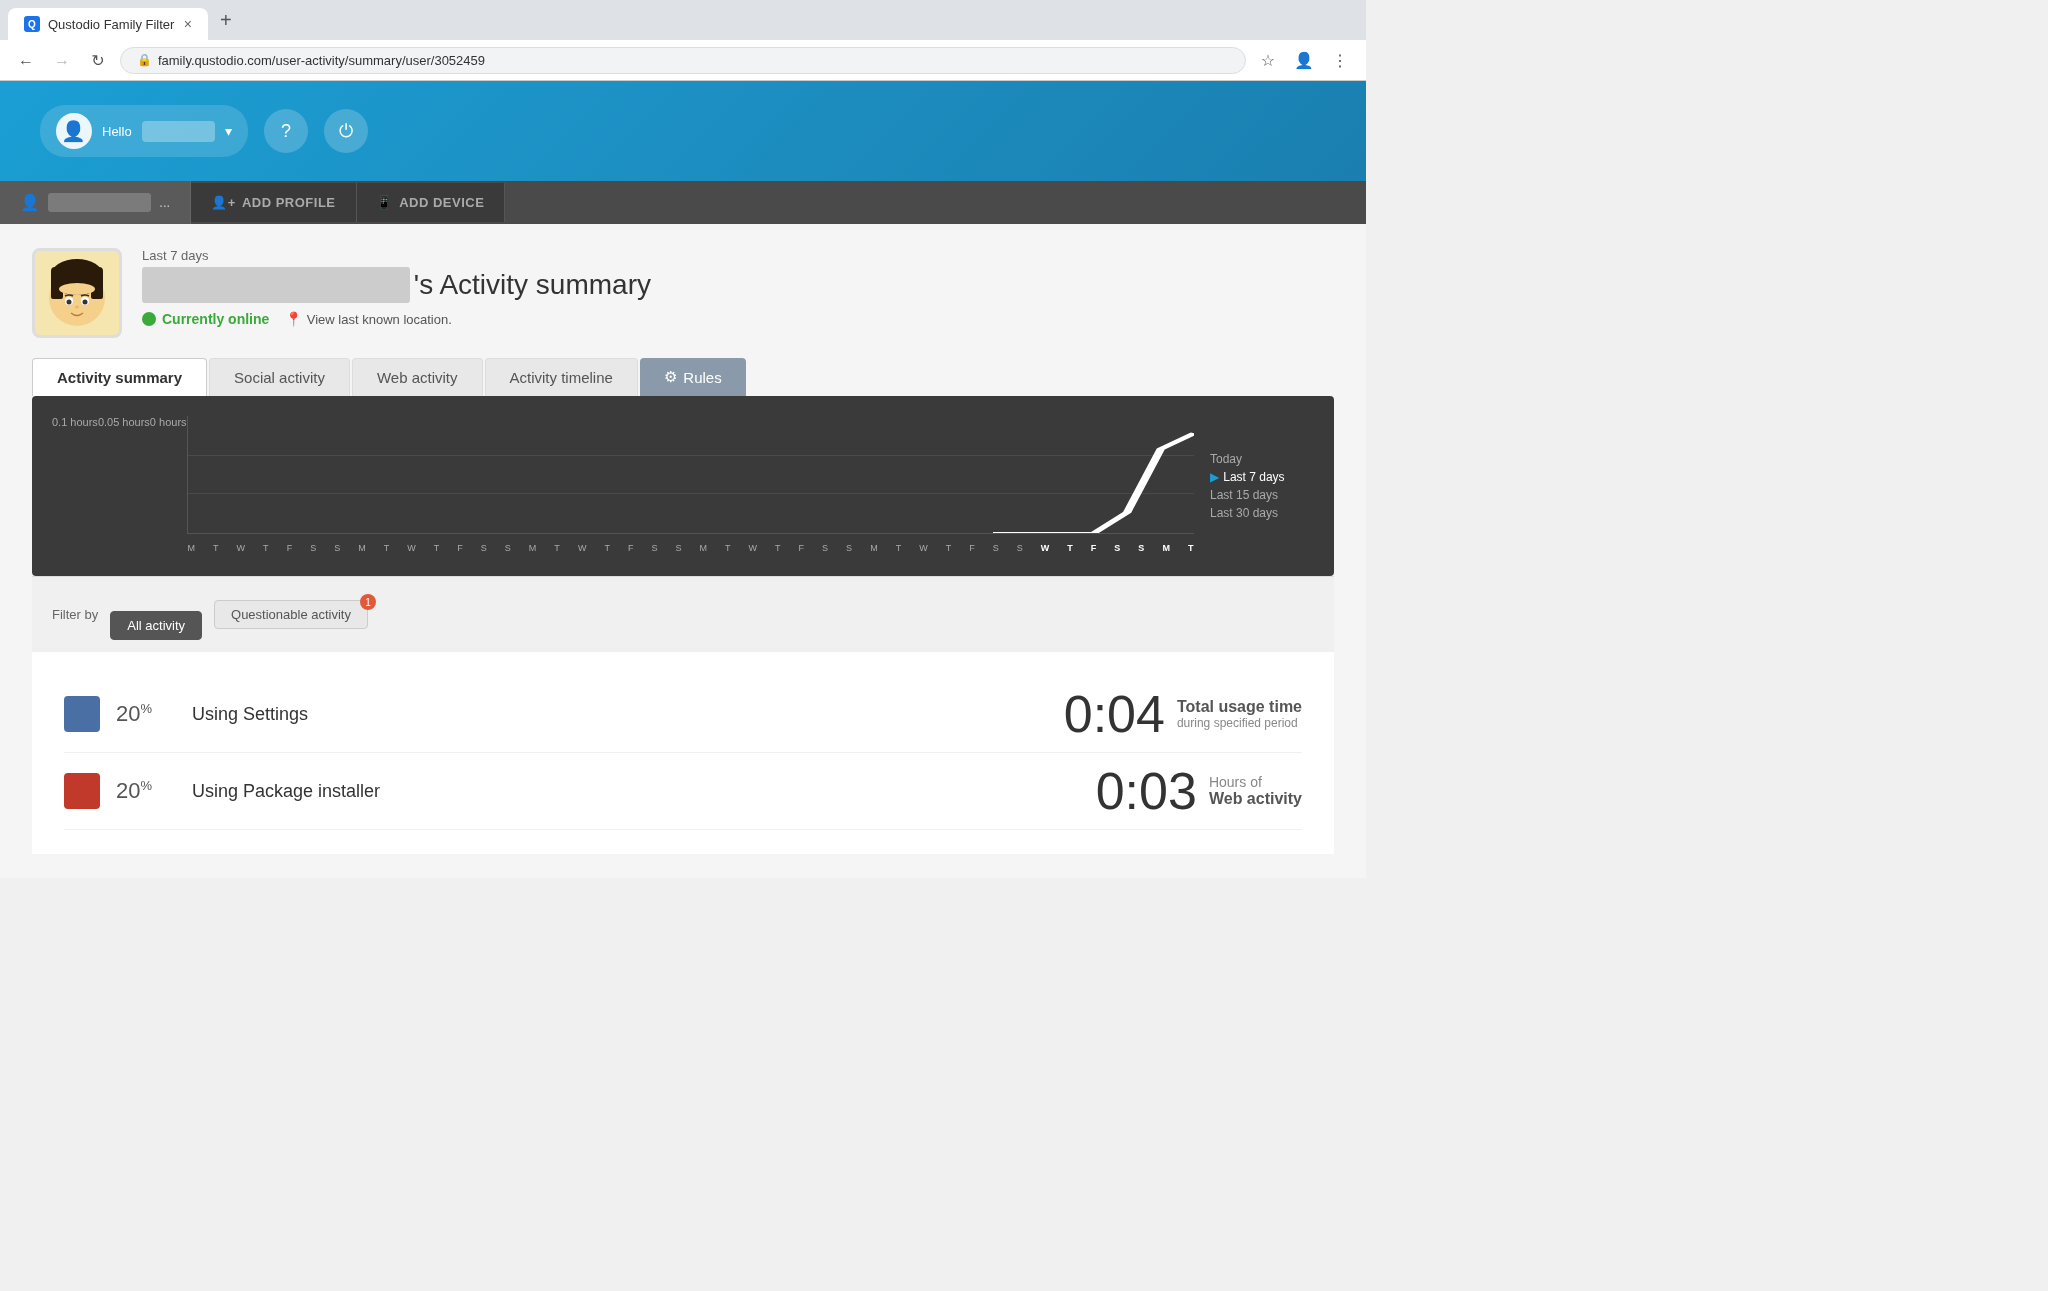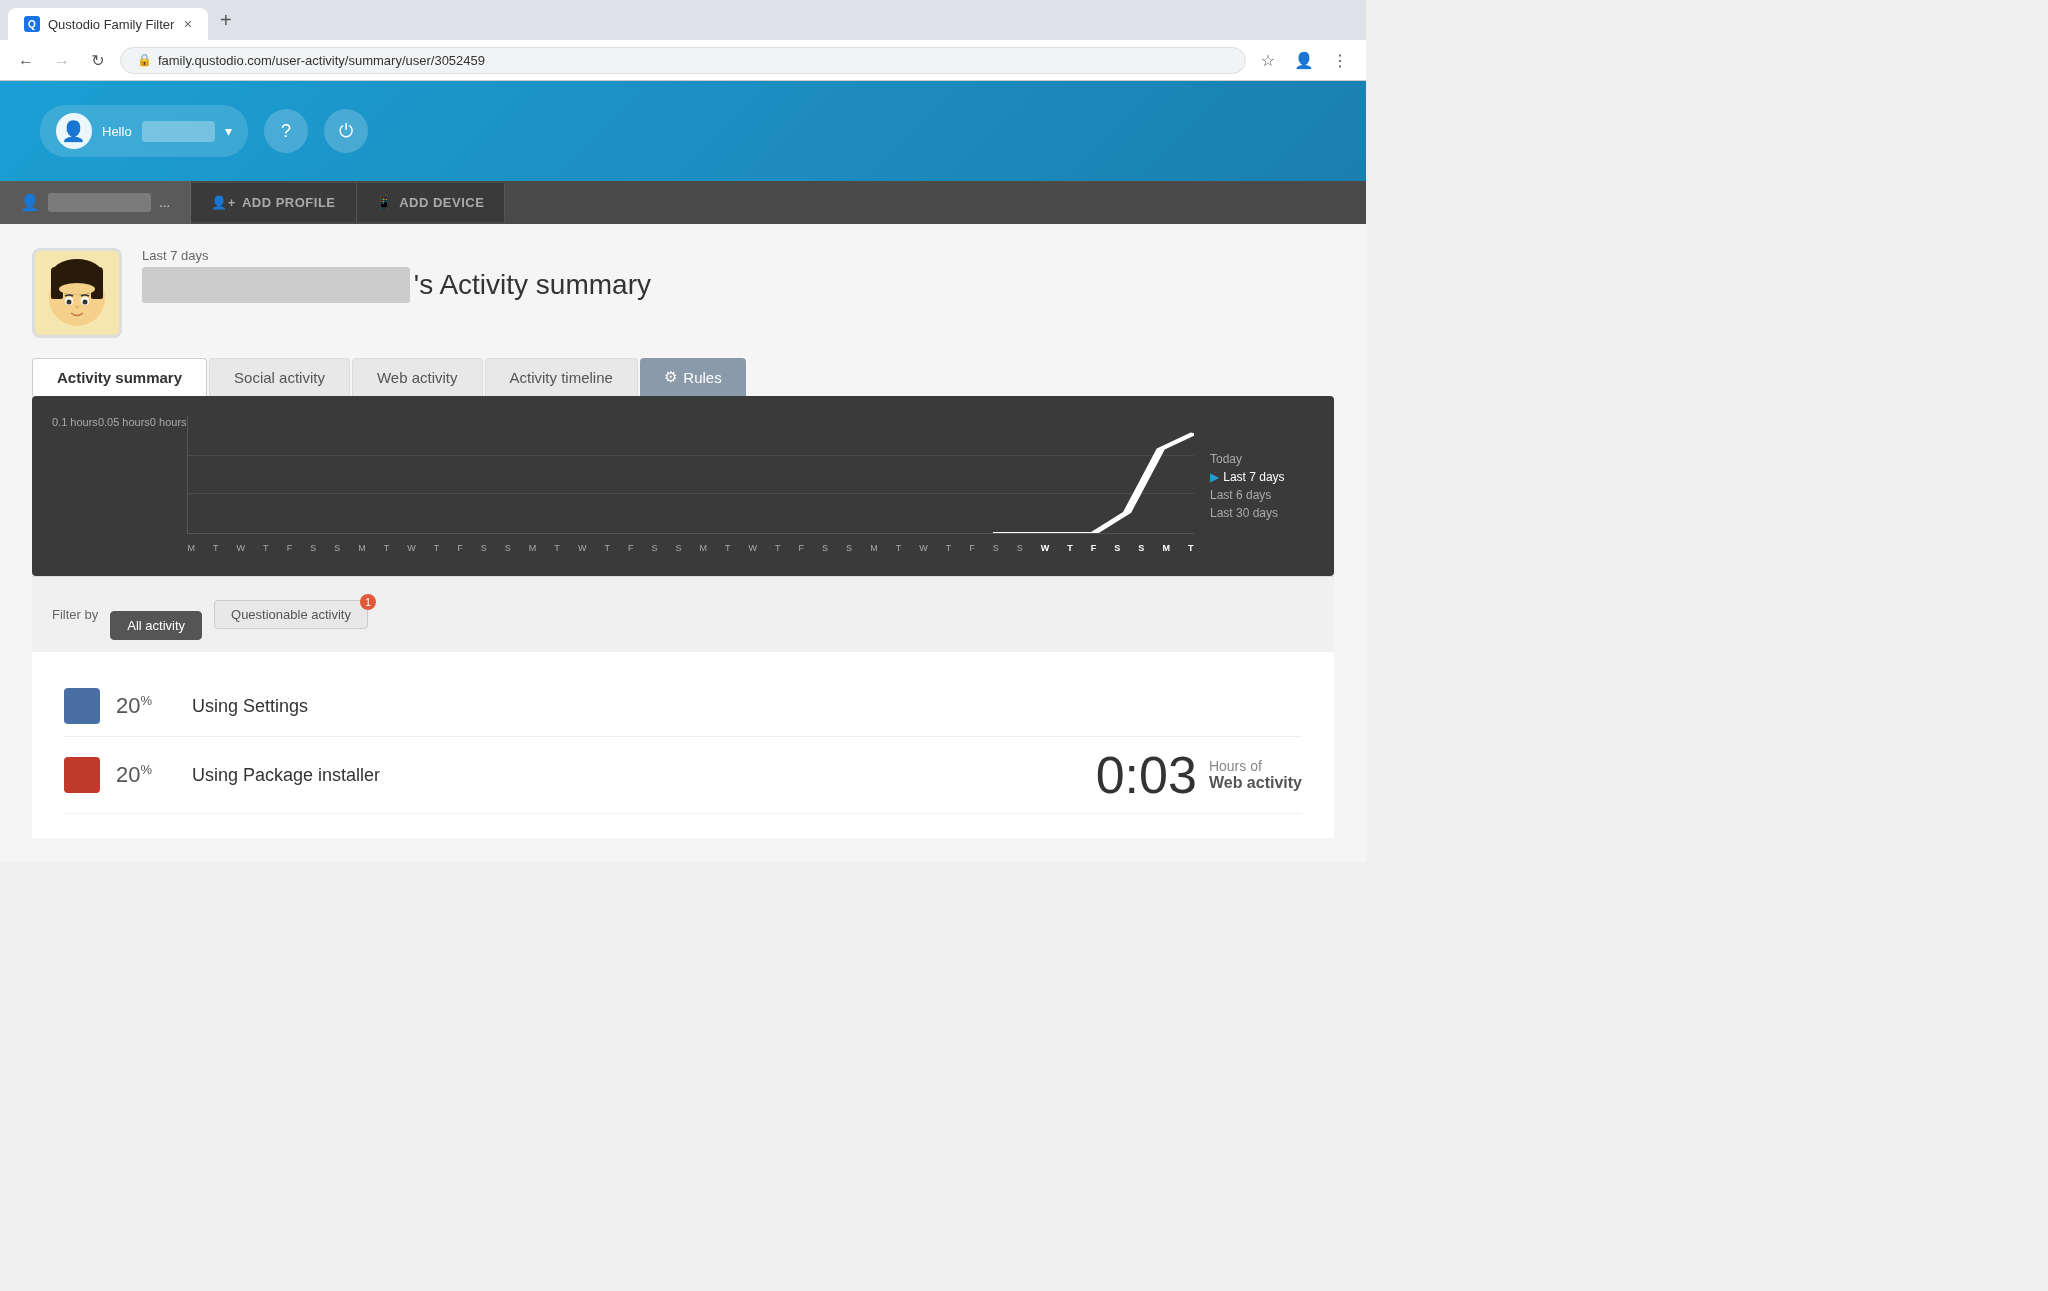--- a/index.html
+++ b/index.html
@@ -175,20 +175,30 @@
 
         <path d="M34 60 Q40 65 46 60" stroke="#c07a40" stroke-width="1.5" fill="none"></path>
       </svg>
     </div>
 
     <div class="user-info">
       <div class="last-n-days">Last 7 days</div>
       <div class="activity-title">
         <span class="user-name-blurred">&nbsp;&nbsp;&nbsp;&nbsp;&nbsp;&nbsp;&nbsp;&nbsp;&nbsp;&nbsp;&nbsp;&nbsp;&nbsp;&nbsp;&nbsp;&nbsp;&nbsp;&nbsp;&nbsp;</span><span>'s Activity summary</span>
       </div>
+      <div class="status-row">
+        <div class="online-badge">
+          <div class="green-dot"></div>
+          <span>Currently online</span>
+        </div>
+        <div class="location-link">
+          <span class="location-pin">📍</span>
+          <span>View last known location.</span>
+        </div>
+      </div>
     </div>
   </div>
 
   <div class="tabs">
     <div class="tab-item active">
       <span>Activity summary</span>
     </div>
     <div class="tab-item">
       <span>Social activity</span>
     </div>
@@ -267,21 +277,21 @@
           <span style="font-size:9px;color:white;font-weight:bold">T</span>
         </div>
       </div>
 
       <div style="min-width:120px; padding-left:16px; display:flex;flex-direction:column;gap:4px;justify-content:center;">
         <div style="font-size:12px;color:#aaa;cursor:pointer;">Today</div>
         <div style="font-size:12px;color:white;cursor:pointer;display:flex;align-items:center;gap:4px;">
           <span style="color:#1a9fd4;">▶</span>
           <span>Last 7 days</span>
         </div>
-        <div style="font-size:12px;color:#aaa;cursor:pointer;">Last 6 days</div>
+        <div style="font-size:12px;color:#aaa;cursor:pointer;">Last 15 days</div>
         <div style="font-size:12px;color:#aaa;cursor:pointer;">Last 30 days</div>
       </div>
     </div>
   </div>
 
   <div class="filter-bar">
     <span class="filter-label">Filter by</span>
     <button class="filter-btn active">All activity</button>
     <div class="filter-btn-badge">
       <button class="filter-btn">Questionable activity</button>
@@ -290,20 +300,29 @@
   </div>
 
   <div class="activity-list">
 
     <div class="activity-item">
       <div class="activity-color-box" style="background:#4a6fa5;"></div>
       <span class="activity-percent">
         <span>20</span><sup>%</sup>
       </span>
       <span class="activity-name">Using Settings</span>
+      <div class="activity-right">
+        <div style="text-align:right;">
+          <div style="font-size:52px;color:#333;font-weight:300;line-height:1;">0:04</div>
+        </div>
+        <div>
+          <div style="font-size:16px;font-weight:600;color:#555;">Total usage time</div>
+          <div style="font-size:12px;color:#888;">during specified period</div>
+        </div>
+      </div>
     </div>
 
     <div class="activity-item">
       <div class="activity-color-box" style="background:#c0392b;"></div>
       <span class="activity-percent">
         <span>20</span><sup>%</sup>
       </span>
       <span class="activity-name">Using Package installer</span>
       <div class="activity-right">
         <div style="font-size:52px;color:#333;font-weight:300;line-height:1;">0:03</div>

